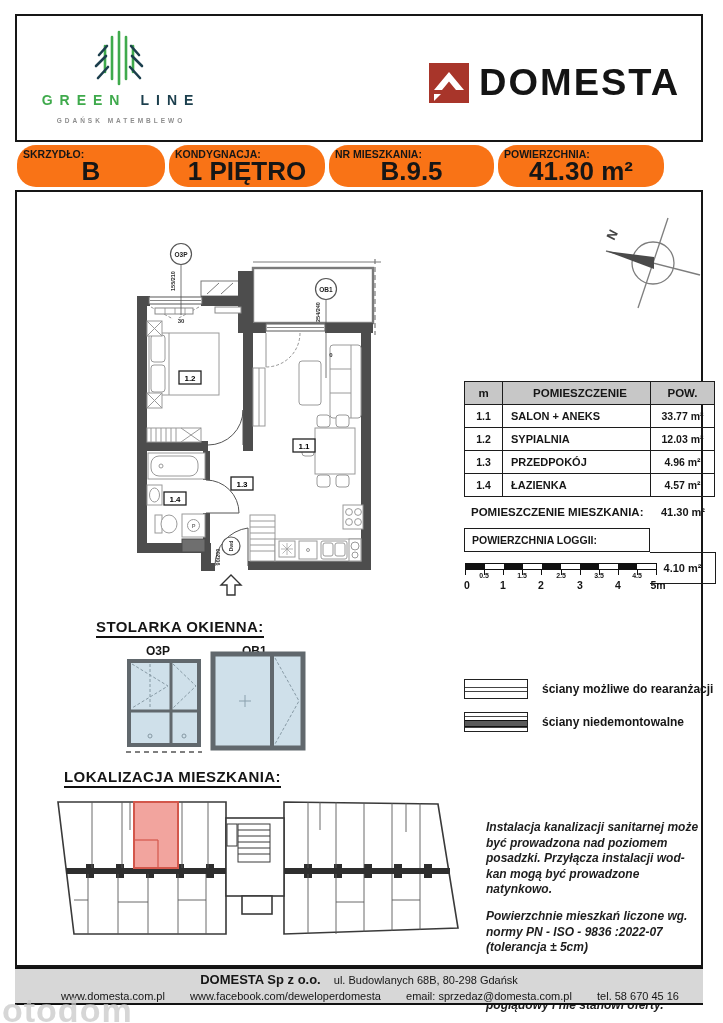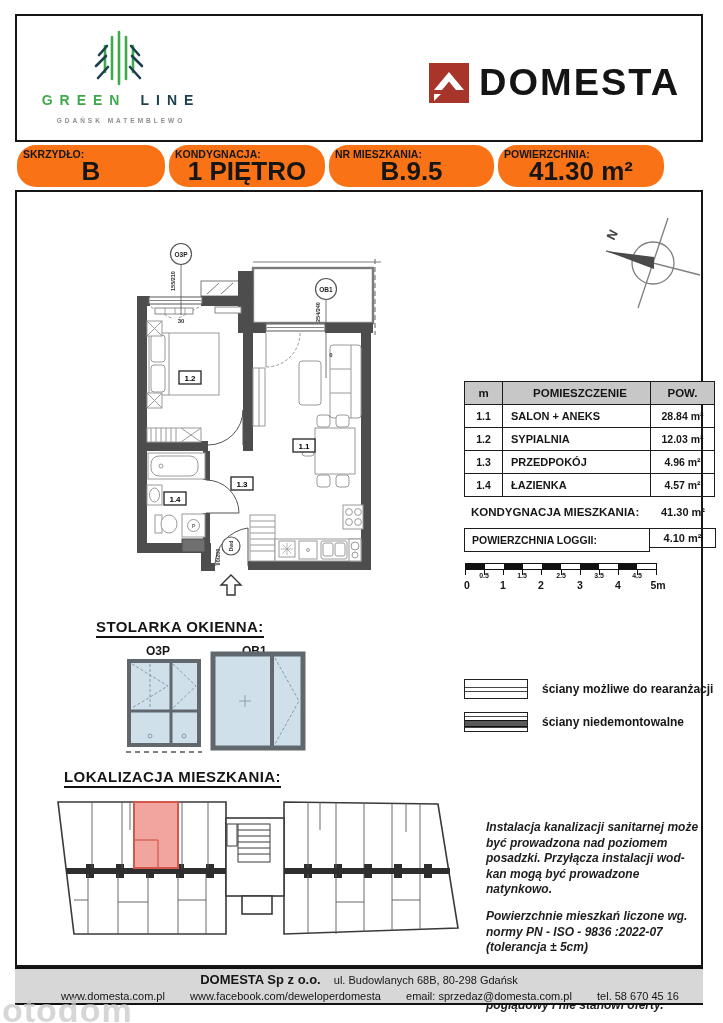--- a/index.html
+++ b/index.html
@@ -30,21 +30,21 @@
   .col-m{width:38px;text-align:center;font-size:10.5px;}
   .col-n{width:148px;text-align:left;padding-left:8px;font-size:11px;}
   .col-p{width:64px;text-align:center;font-size:10.5px;}
   .rt-total{display:flex;width:252px;margin-top:9px;align-items:center;}
   .rt-total .t-lbl{flex:1;font-size:11.5px;font-weight:bold;padding-left:7px;}
   .rt-total .t-val{width:66px;text-align:center;font-size:11px;font-weight:bold;}
   .rt-loggia{display:flex;margin-top:10px;}
   .rt-loggia .l-lbl{width:186px;border:1.6px solid #1c1c1c;font-size:10.5px;font-weight:bold;
                     display:flex;align-items:center;padding-left:7px;height:24px;box-sizing:border-box;}
   .rt-loggia .l-val{width:66px;border:1.6px solid #1c1c1c;border-left:none;font-size:11px;font-weight:bold;
-                    display:flex;align-items:center;justify-content:center;height:20px;box-sizing:border-box;}
+                    display:flex;align-items:center;justify-content:center;height:32px;box-sizing:border-box;margin-top:24px;}
   
   .scalebar{left:465px;top:563px;width:192px;height:32px;}
   .sb-bar{position:absolute;left:0;top:0;width:192px;height:7px;border:1px solid #111;box-sizing:border-box;display:flex;}
   .sb-seg{flex:1;} .sb-b{background:#111;} .sb-w{background:#fff;}
   .sb-tick{position:absolute;top:7px;width:1px;height:5px;background:#111;}
   .sb-min{position:absolute;top:9px;font-size:7px;font-weight:bold;transform:translateX(-50%);}
   .sb-maj{position:absolute;top:16px;font-size:10.5px;font-weight:bold;transform:translateX(-50%);}
   
   .legend{left:464px;top:679px;}
   .lg-row{display:flex;align-items:center;margin-bottom:13px;}
@@ -311,41 +311,41 @@
     <table>
       <tbody>
           <tr class="rt-h">
         <td class="col-m">m</td>
         <td class="col-n" style="text-align:center">POMIESZCZENIE</td>
         <td class="col-p">POW.</td>
       </tr>
       <tr>
         <td class="col-m">1.1</td>
         <td class="col-n">SALON + ANEKS</td>
-        <td class="col-p">28.84 m²</td>
+        <td class="col-p">33.77 m²</td>
       </tr>
       <tr>
         <td class="col-m">1.2</td>
         <td class="col-n">SYPIALNIA</td>
         <td class="col-p">12.03 m²</td>
       </tr>
       <tr>
         <td class="col-m">1.3</td>
         <td class="col-n">PRZEDPOKÓJ</td>
         <td class="col-p">4.96 m²</td>
       </tr>
       <tr>
         <td class="col-m">1.4</td>
         <td class="col-n">ŁAZIENKA</td>
         <td class="col-p">4.57 m²</td>
       </tr>
     </tbody>
       </table>
     <div class="rt-total">
-      <span class="t-lbl">KONDYGNACJA MIESZKANIA:</span>
+      <span class="t-lbl">POMIESZCZENIE MIESZKANIA:</span>
       <span class="t-val">41.30 m²</span>
     </div>
     <div class="rt-loggia">
       <div class="l-lbl">POWIERZCHNIA LOGGII:</div>
       <div class="l-val">4.10 m²</div>
     </div>
   </div>
 
   <div class="abs scalebar">
     <div class="sb-bar">

